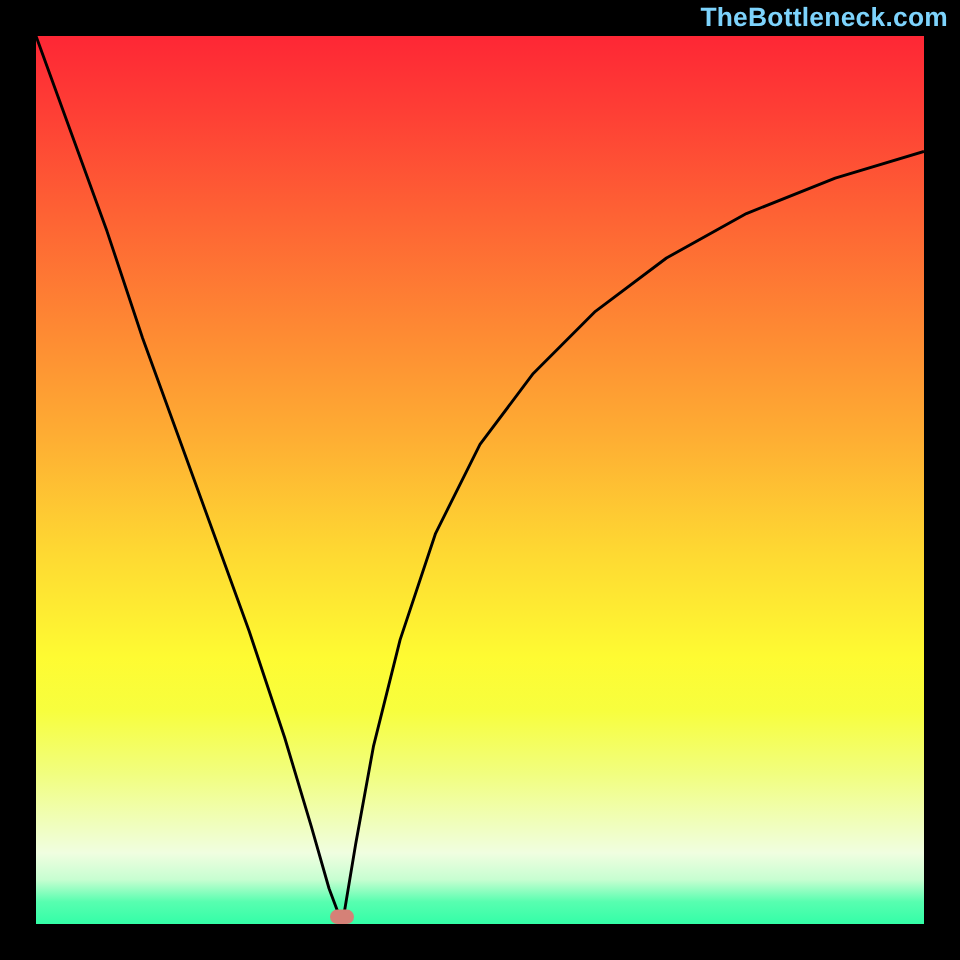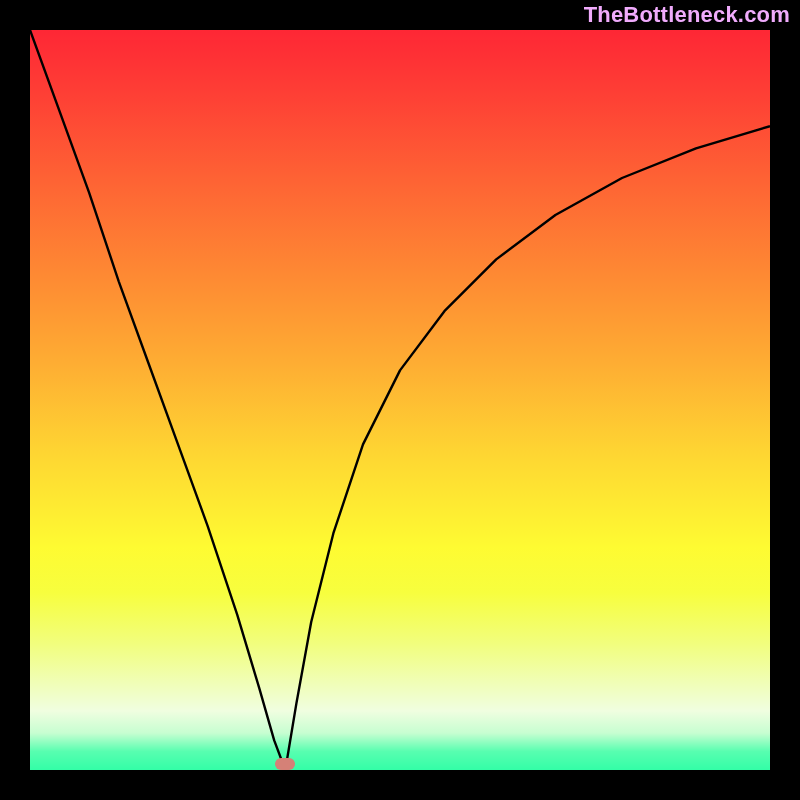--- a/index.html
+++ b/index.html
@@ -10,21 +10,21 @@
     height: 800px;
     background: #000;
   }
   .watermark {
     position: absolute;
     top: 2px;
     right: 10px;
     font-family: Arial, Helvetica, sans-serif;
     font-size: 22px;
     font-weight: 600;
-    color: #f0abfc;
+    color: #7dd3fc;
     letter-spacing: 0.2px;
   }
   .plot {
     position: absolute;
     left: 30px;
     top: 30px;
     width: 740px;
     height: 740px;
     background: linear-gradient(to bottom,
       #fe2735 0%,

